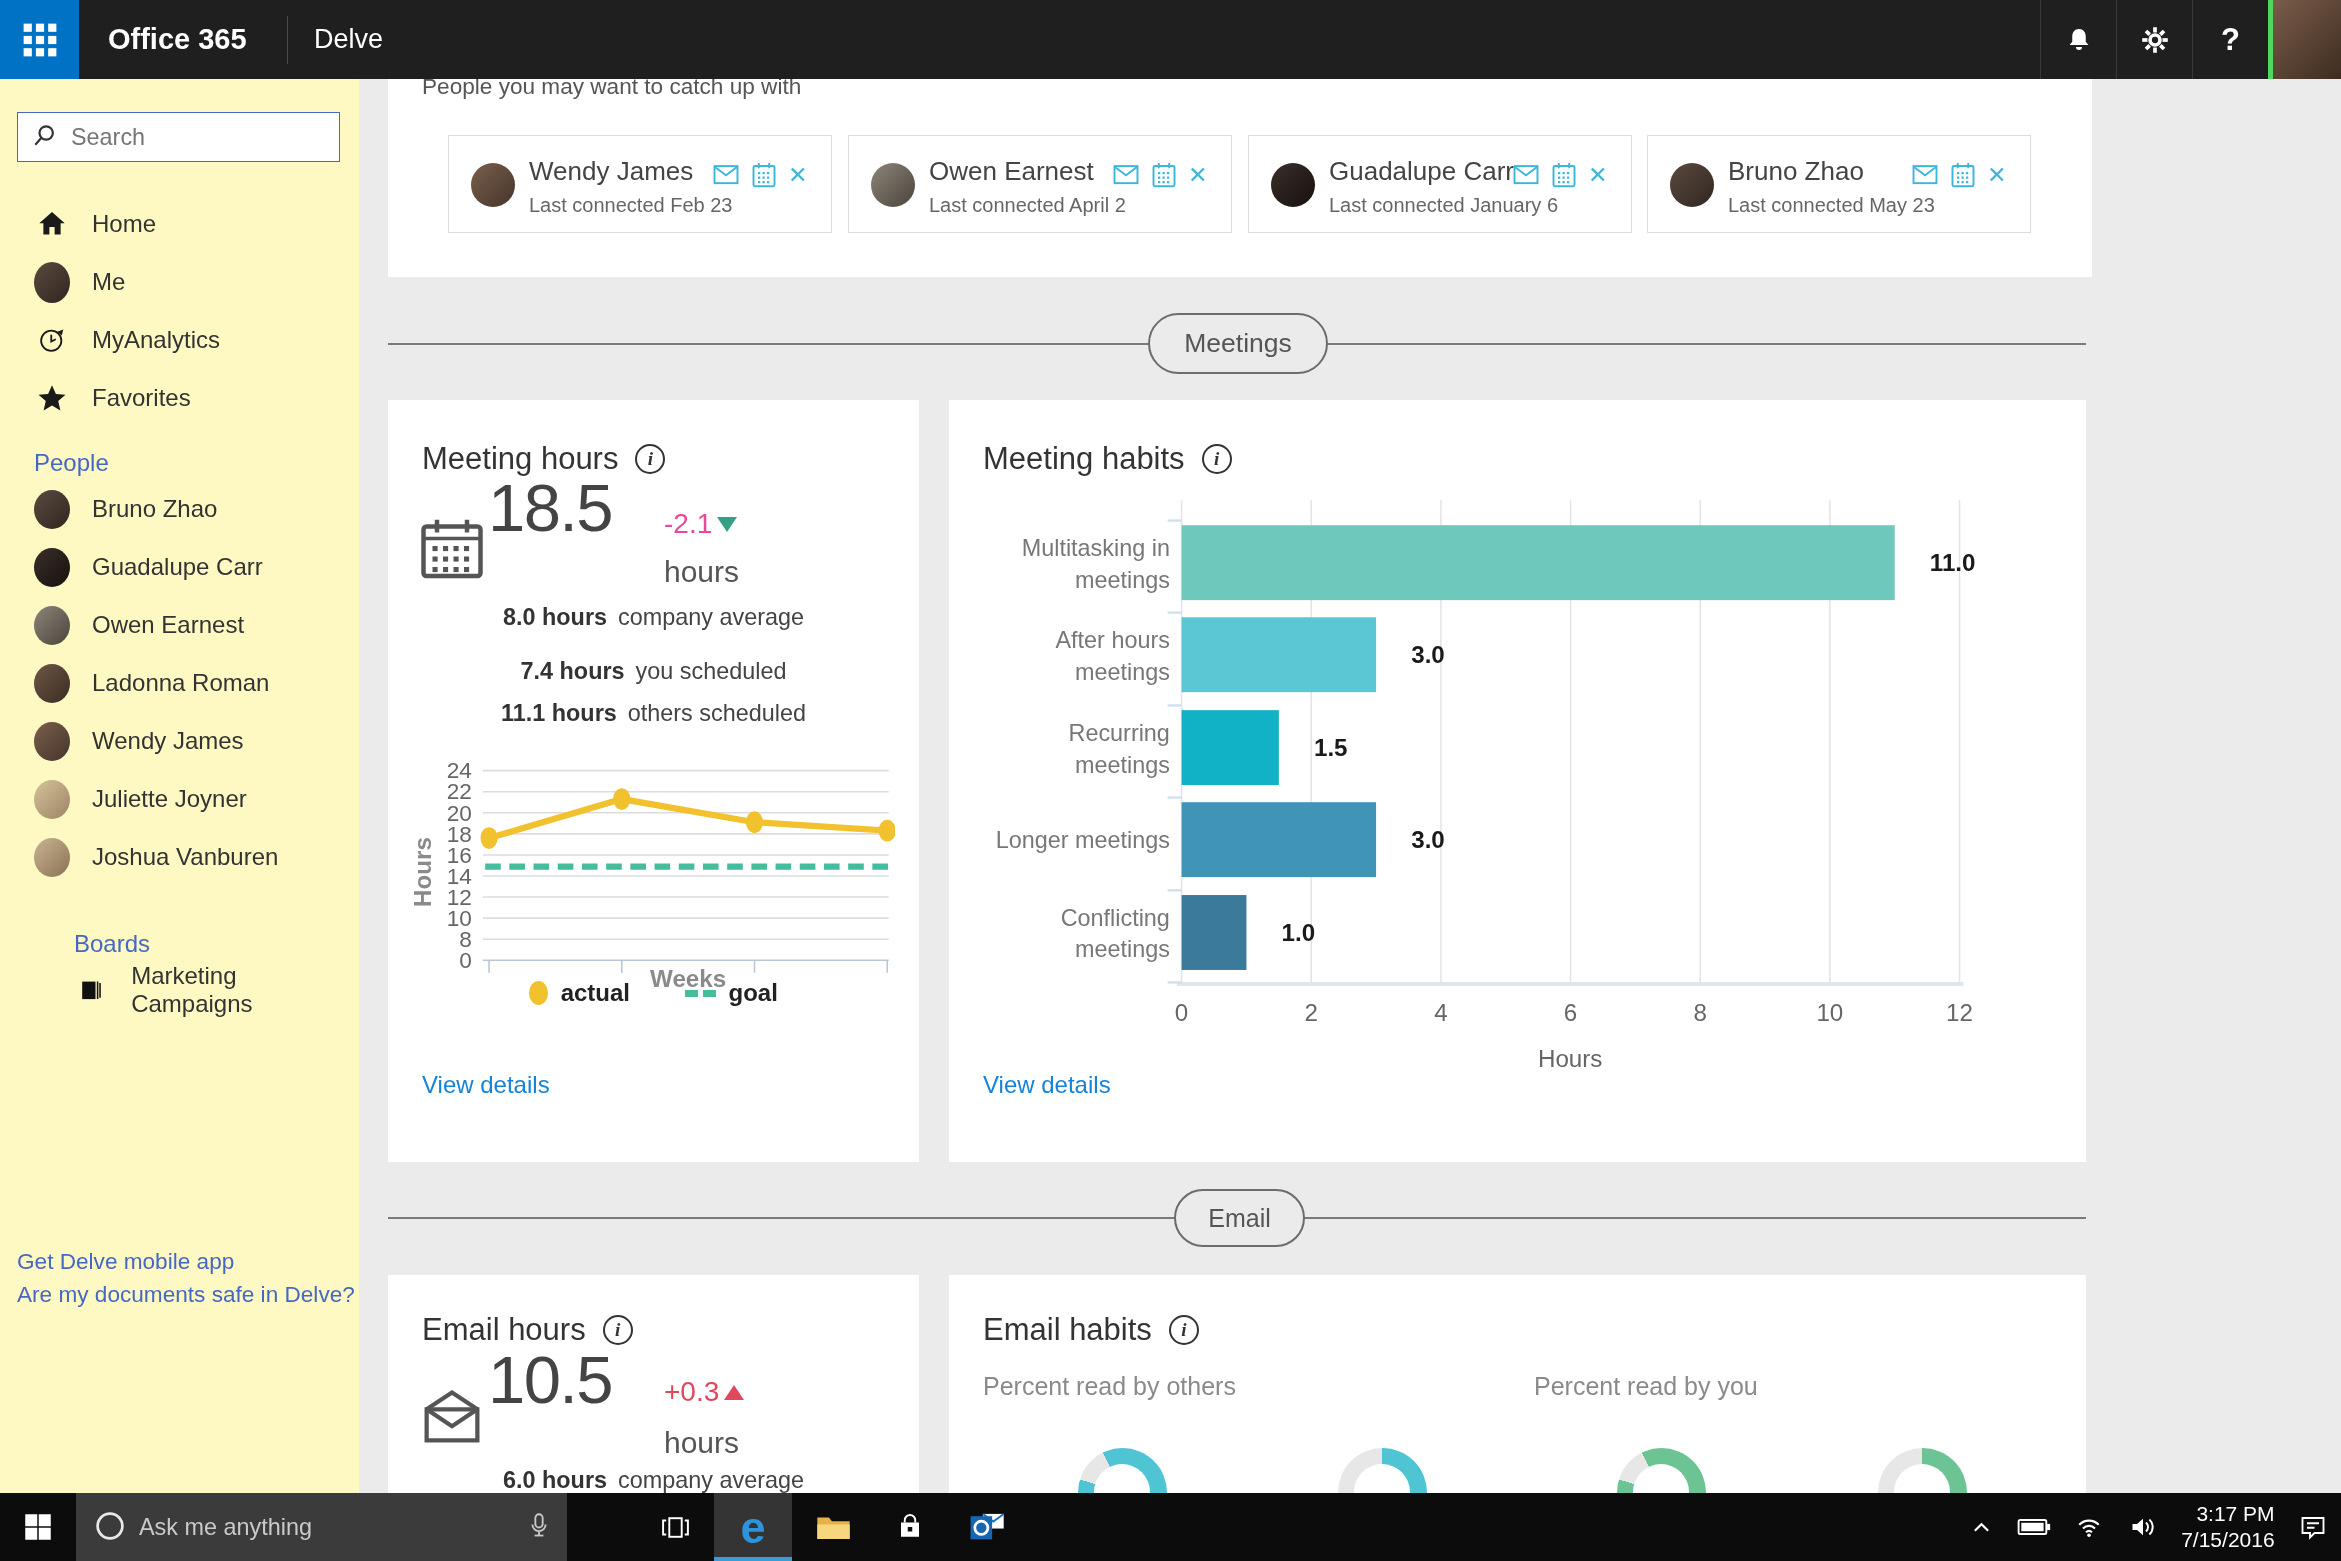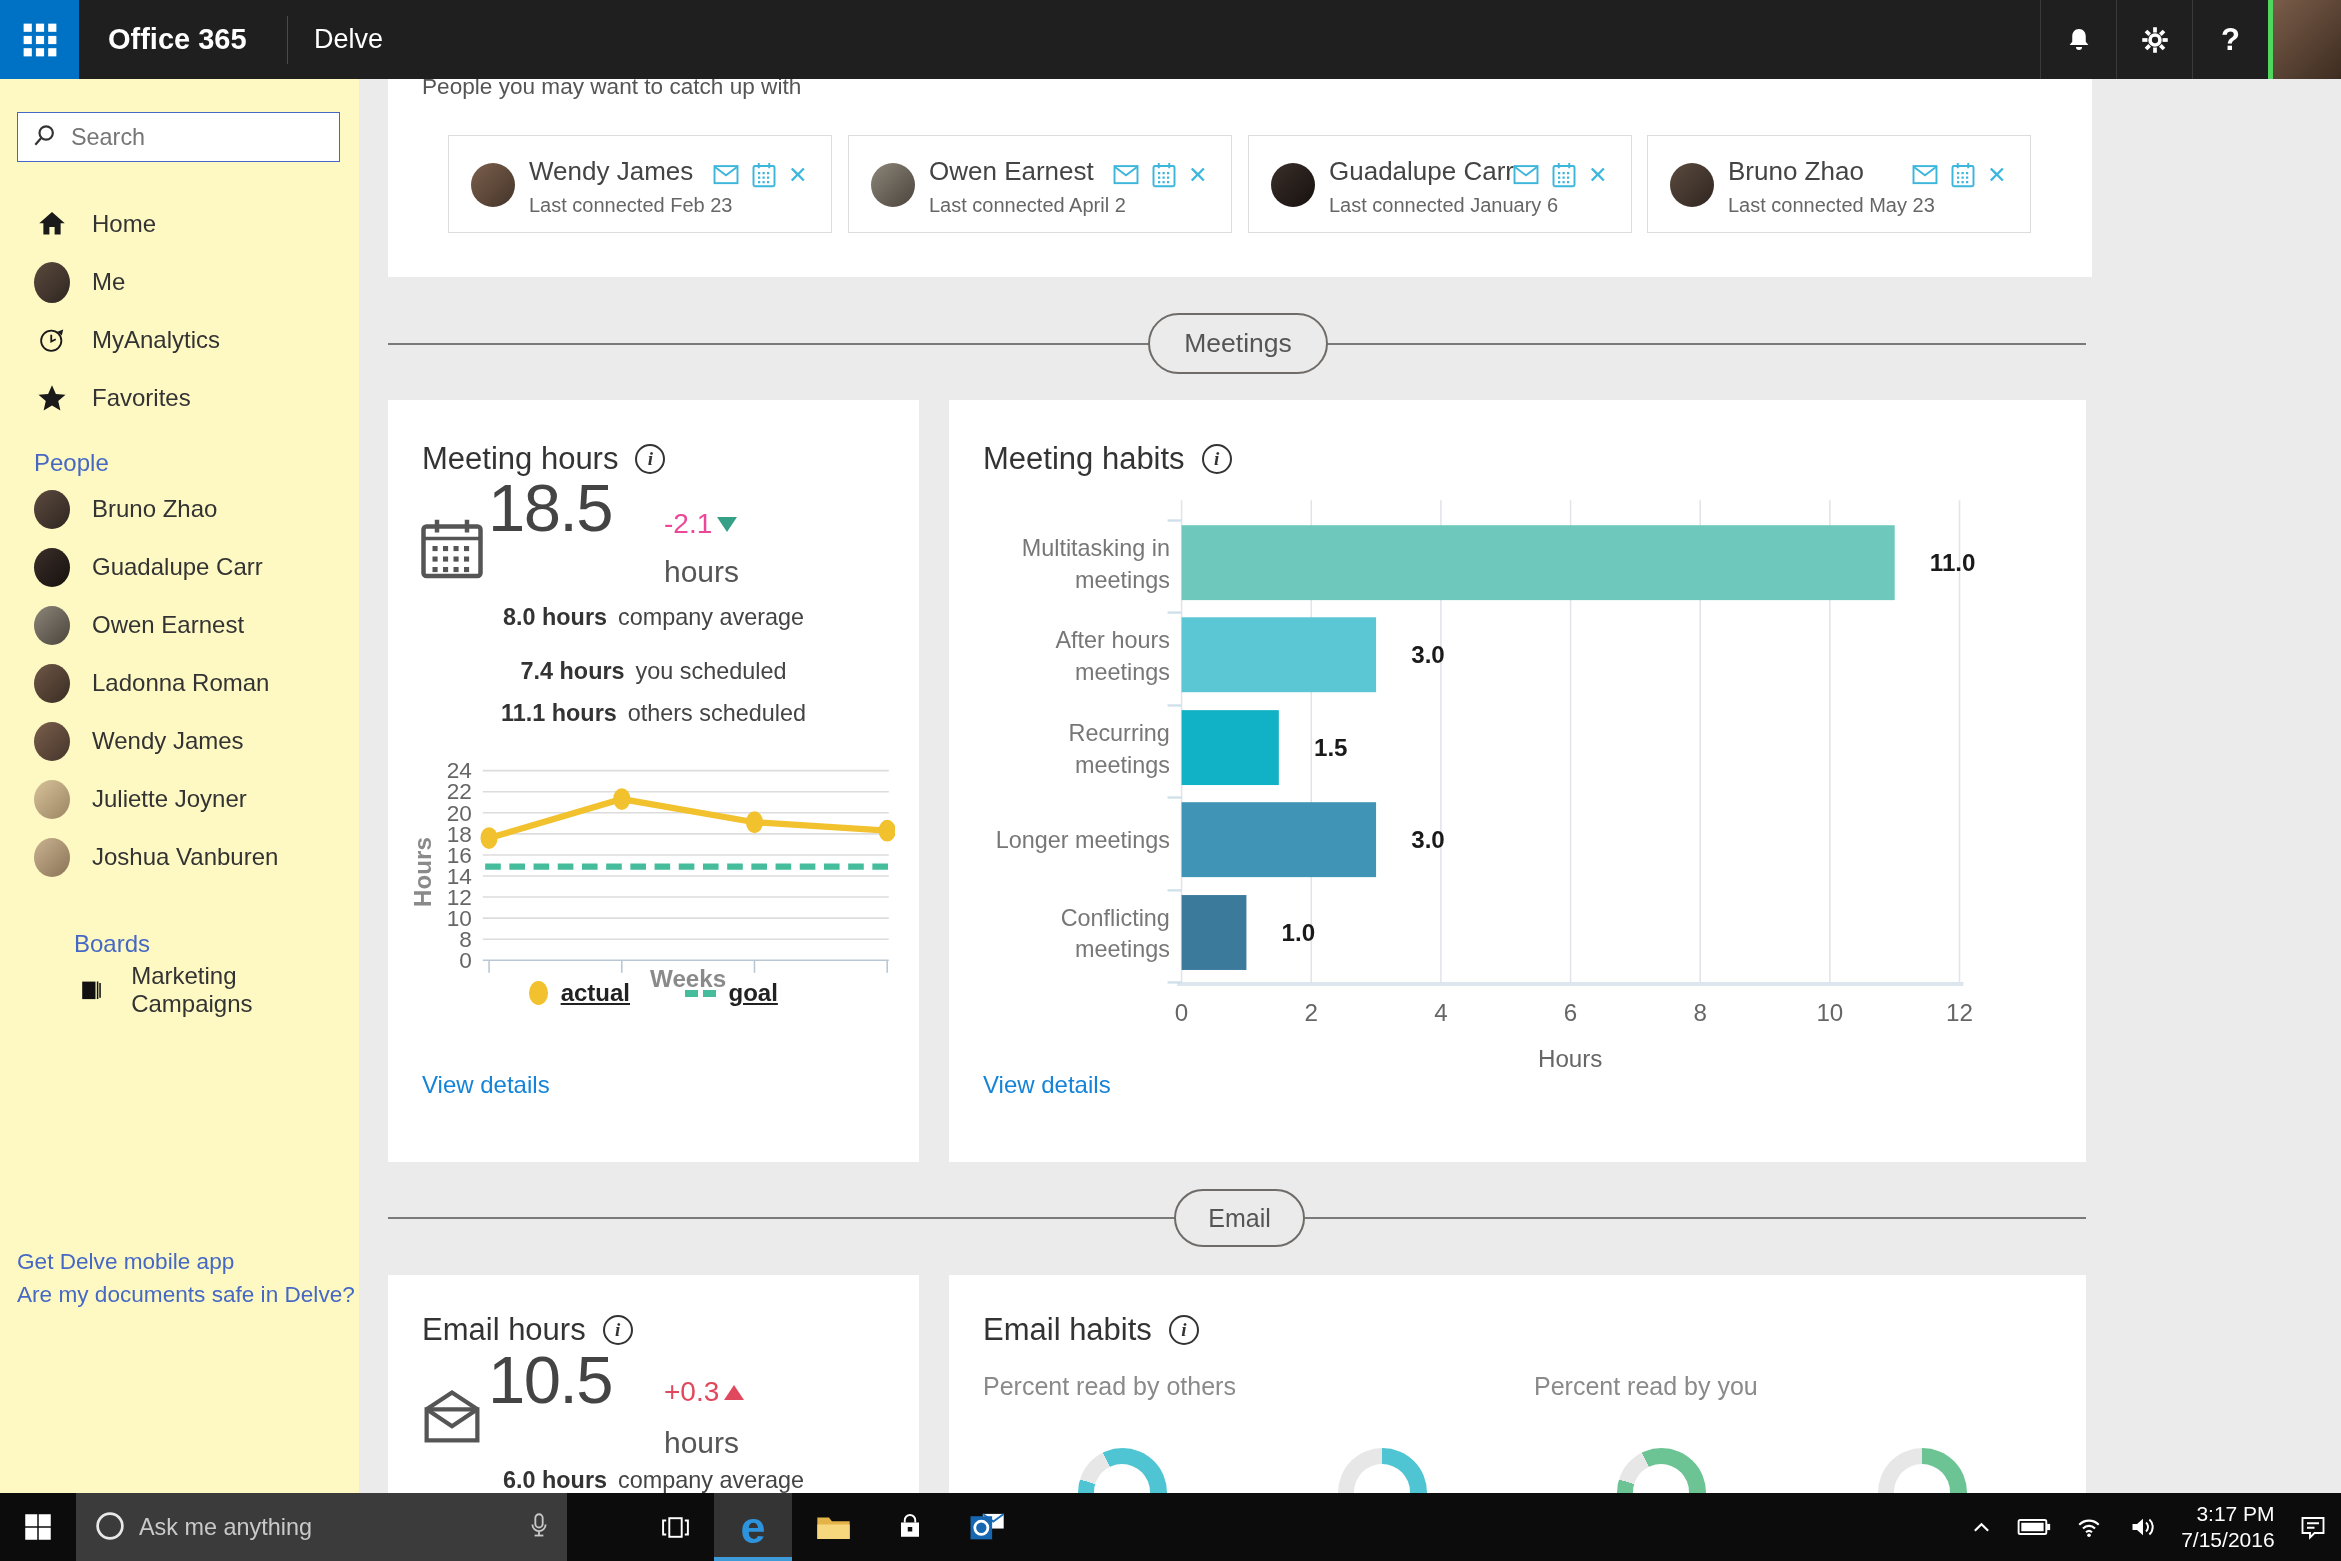--- a/index.html
+++ b/index.html
@@ -70,21 +70,21 @@
   .tri-down { width:0; height:0; border-left:10px solid transparent; border-right:10px solid transparent;
     border-top:15.6px solid #36a087; }
   .tri-up { width:0; height:0; border-left:10px solid transparent; border-right:10px solid transparent;
     border-bottom:15.6px solid #e0495d; }
   .hero-unit { position:absolute; left:276px; top:155px; font-size:30px; color:#555; }
   .stat-line { position:absolute; left:0; width:100%; text-align:center; font-size:23.4px; color:#333; }
   .stat-line b { font-weight:bold; }
   .stat-line .sl-label { color:#444; font-weight:normal; margin-left:11px; }
   .view-details { position:absolute; left:34px; top:671px; font-size:24px; color:#1584d8; cursor:pointer; }
   .legend { position:absolute; left:0; top:579px; width:100%; display:flex; justify-content:center;
-    align-items:center; gap:55px; font-size:24px; font-weight:bold; color:#222;text-decoration:underline; }
+    align-items:center; gap:55px; font-size:24px; font-weight:bold; color:#222; }
   .leg-item { display:flex; align-items:center; gap:12.5px; }
   .leg-dot { width:19px; height:23.4px; border-radius:50%; background:#f2c12e; }
   .leg-dash { width:31px; height:7px;
     background:linear-gradient(to right,#45bd9d 0 13.3px,transparent 13.3px 18px,#45bd9d 18px 31px); }
   .trend-wrap { position:absolute; left:23.4px; top:355px; }
   .bars-wrap { position:absolute; left:0; top:94px; }
 
   
   .ehb-label { position:absolute; top:97px; font-size:25px; color:#8a8a8a; }
   .donut { position:absolute; top:173px; width:89px; height:89px; border-radius:50%; }

